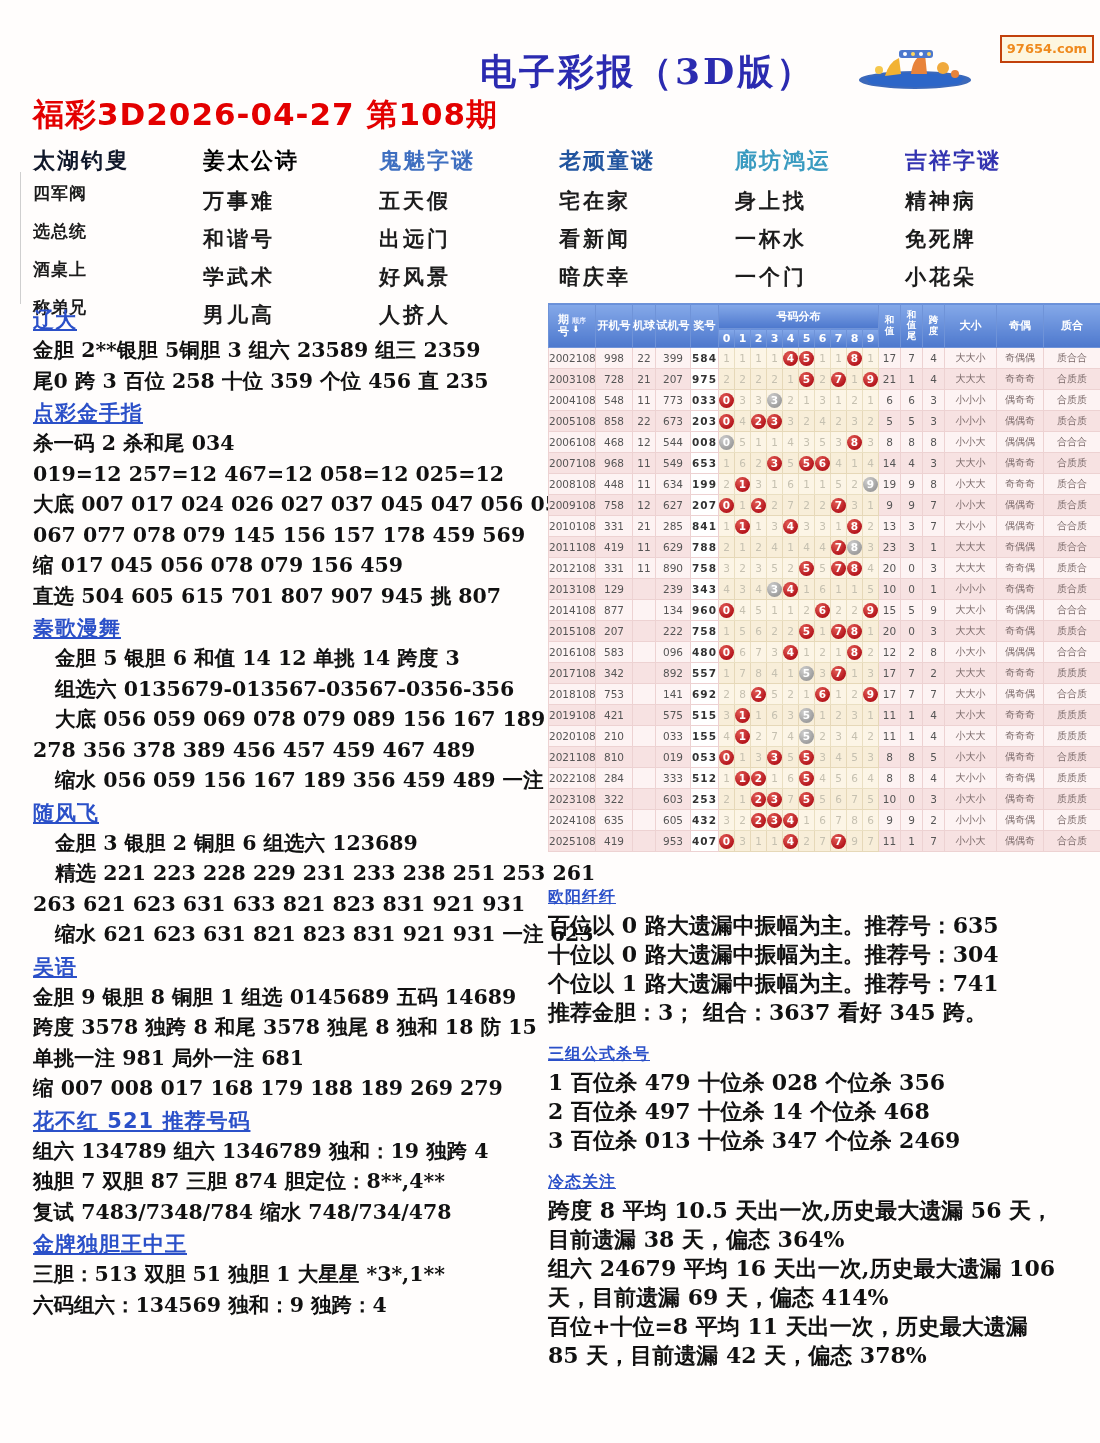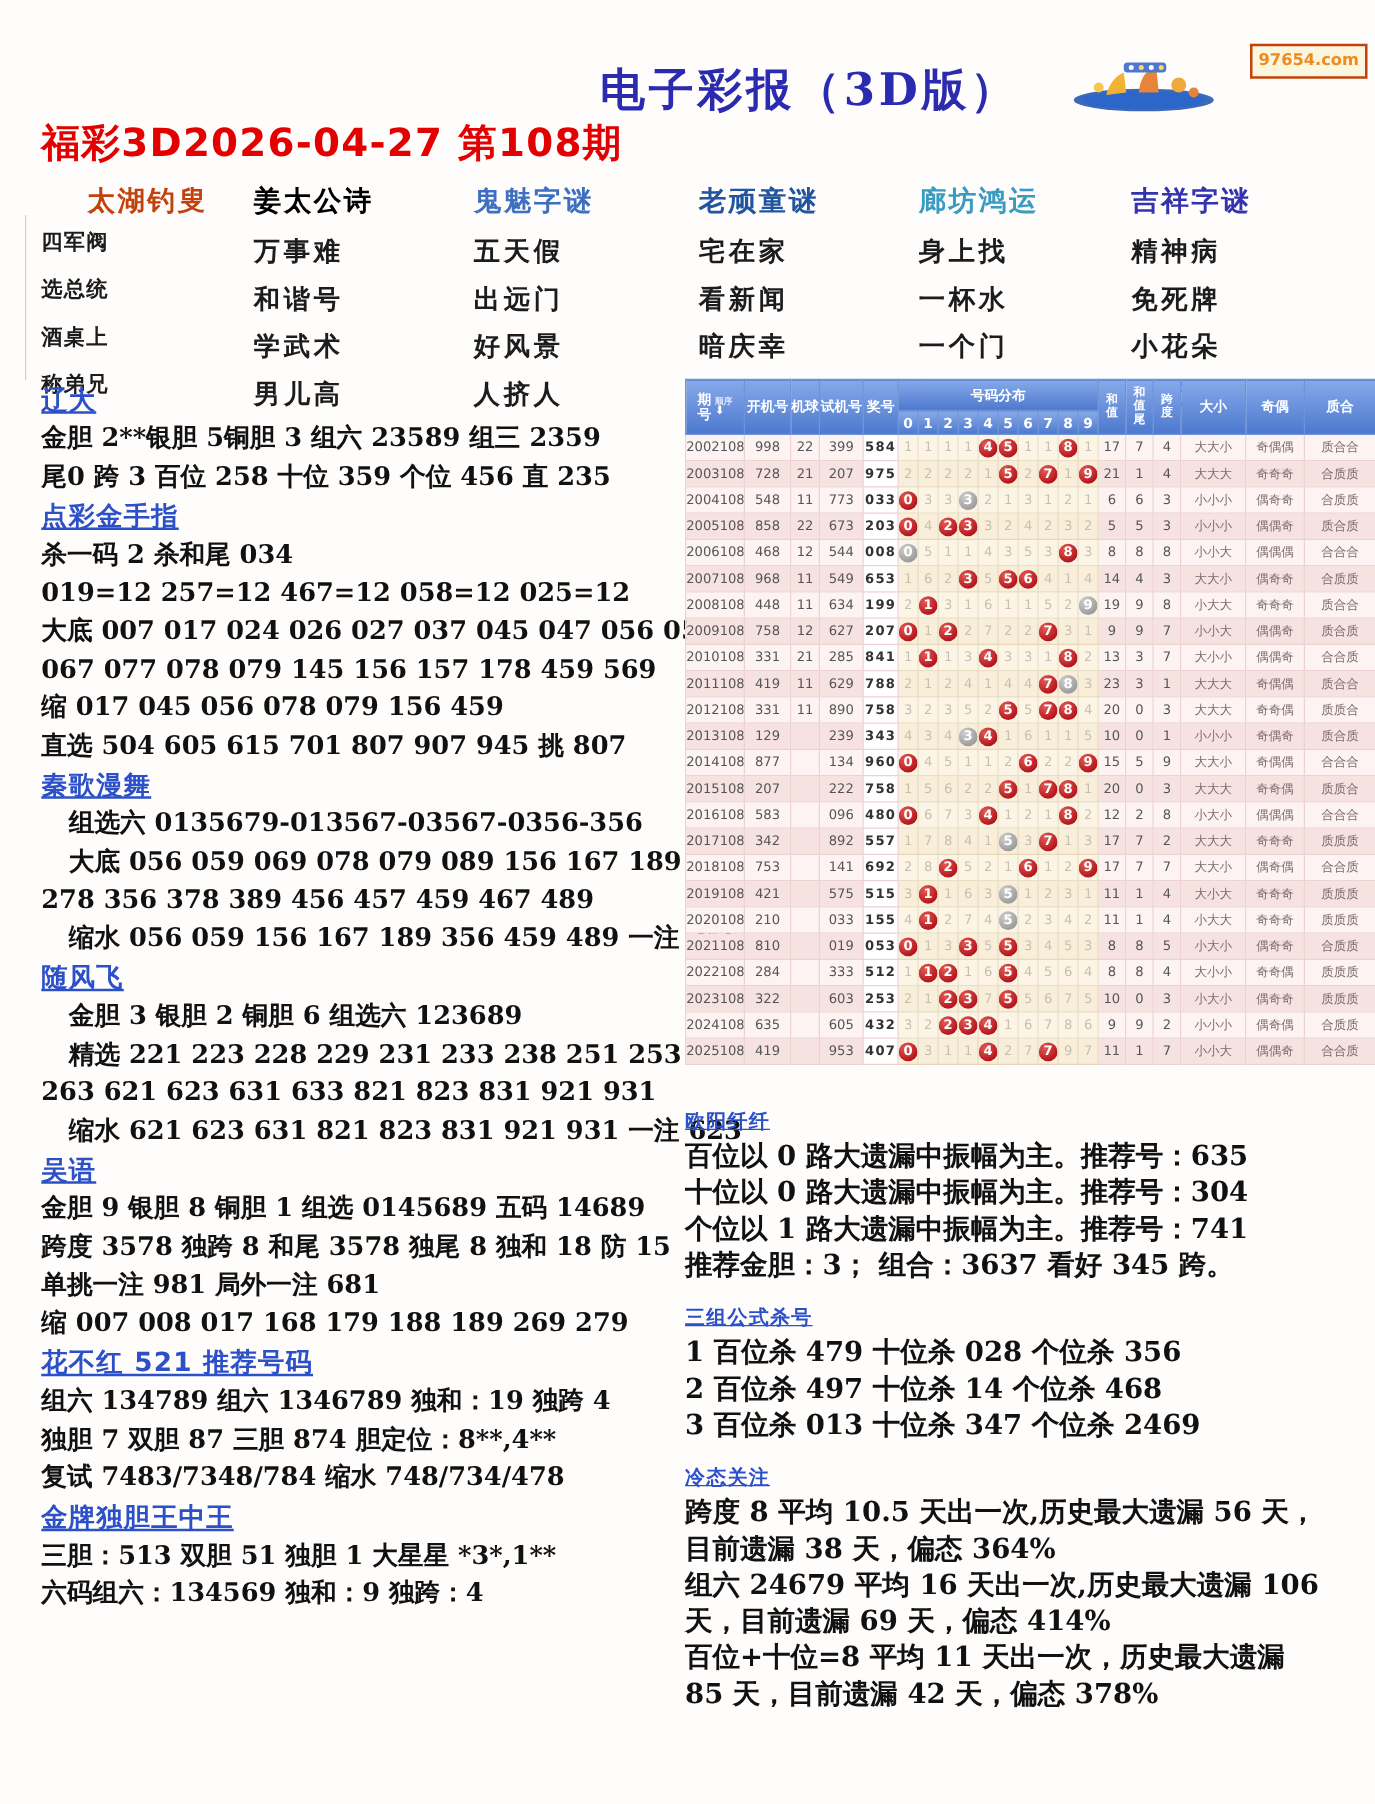--- a/index.html
+++ b/index.html
@@ -75,21 +75,21 @@
     <circle cx="74" cy="14" r="2" fill="#ffd75e"></circle>
   </svg>
 </div>
 
 <div class="abs" id="issue-title">福彩3D2026-04-27 第108期</div>
 
 <div class="abs scan-line"></div>
 
 <div class="abs" id="riddles">
     <div class="riddle-col small">
-      <div class="rh" style="color: #c2410c; text-align: center;">太湖钓叟</div>
+      <div class="rh" style="color: #0f172a;">太湖钓叟</div>
       <div class="ri">四军阀</div>
       <div class="ri">选总统</div>
       <div class="ri">酒桌上</div>
       <div class="ri">称弟兄</div>
     </div>
     <div class="riddle-col">
       <div class="rh" style="color: #000000;">姜太公诗</div>
       <div class="ri">万事难</div>
       <div class="ri">和谐号</div>
       <div class="ri">学武术</div>
@@ -130,20 +130,21 @@
     <div class="blk-t">金胆 2**银胆 5铜胆 3 组六 23589 组三 2359</div>
     <div class="blk-t">尾0 跨 3 百位 258 十位 359 个位 456 直 235</div>
     <div class="blk-h" style="color: rgb(43, 80, 200);">点彩金手指</div>
     <div class="blk-t">杀一码 2 杀和尾 034</div>
     <div class="blk-t">019=12 257=12 467=12 058=12 025=12</div>
     <div class="blk-t">大底 007 017 024 026 027 037 045 047 056 057</div>
     <div class="blk-t">067 077 078 079 145 156 157 178 459 569</div>
     <div class="blk-t">缩 017 045 056 078 079 156 459</div>
     <div class="blk-t">直选 504 605 615 701 807 907 945 挑 807</div>
     <div class="blk-h" style="color: rgb(43, 80, 200);">秦歌漫舞</div>
+    <div class="blk-t ind">金胆 5 银胆 6 和值 14 12 单挑 14 跨度 3</div>
     <div class="blk-t ind">组选六 0135679-013567-03567-0356-356</div>
     <div class="blk-t ind">大底 056 059 069 078 079 089 156 167 189 267</div>
     <div class="blk-t">278 356 378 389 456 457 459 467 489</div>
     <div class="blk-t ind">缩水 056 059 156 167 189 356 459 489 一注 356</div>
     <div class="blk-h" style="color: rgb(43, 80, 200);">随风飞</div>
     <div class="blk-t ind">金胆 3 银胆 2 铜胆 6 组选六 123689</div>
     <div class="blk-t ind">精选 221 223 228 229 231 233 238 251 253 261</div>
     <div class="blk-t">263 621 623 631 633 821 823 831 921 931</div>
     <div class="blk-t ind">缩水 621 623 631 821 823 831 921 931 一注 623</div>
     <div class="blk-h" style="color: rgb(43, 80, 200);">吴语</div>

